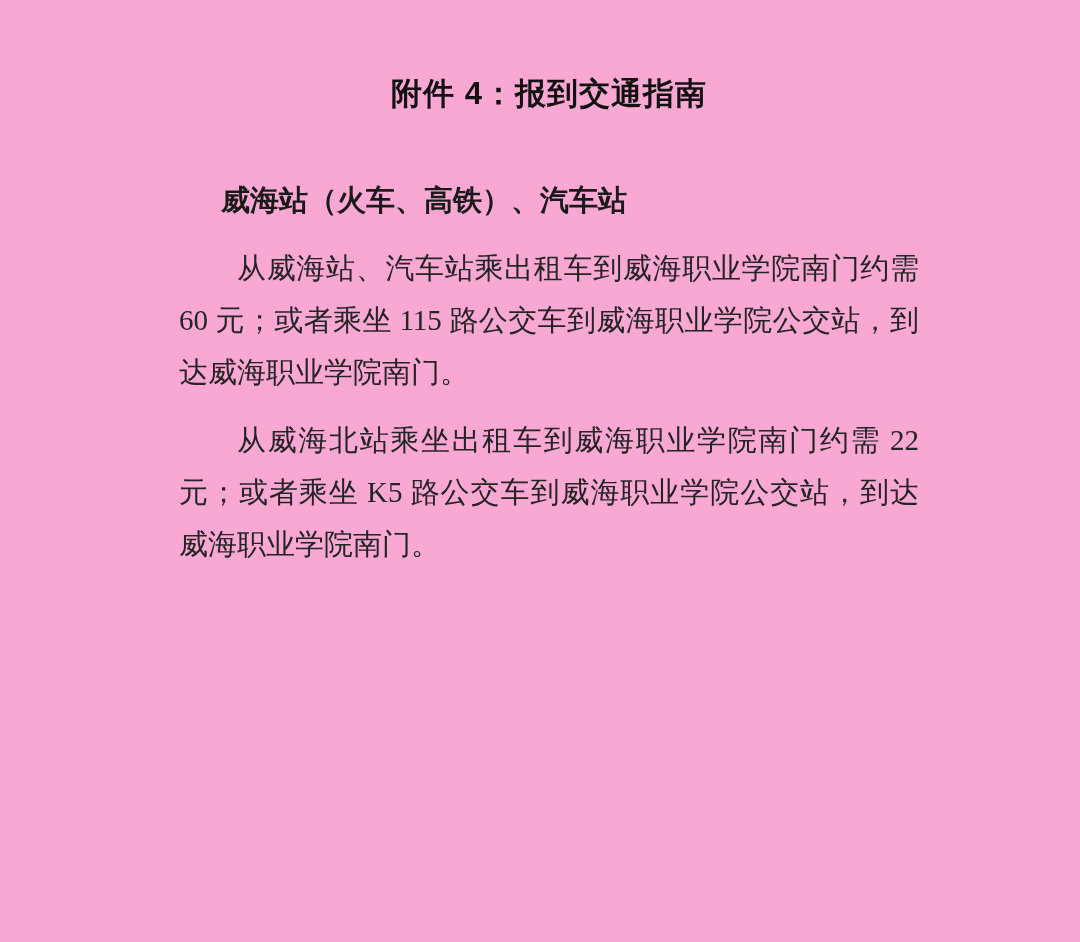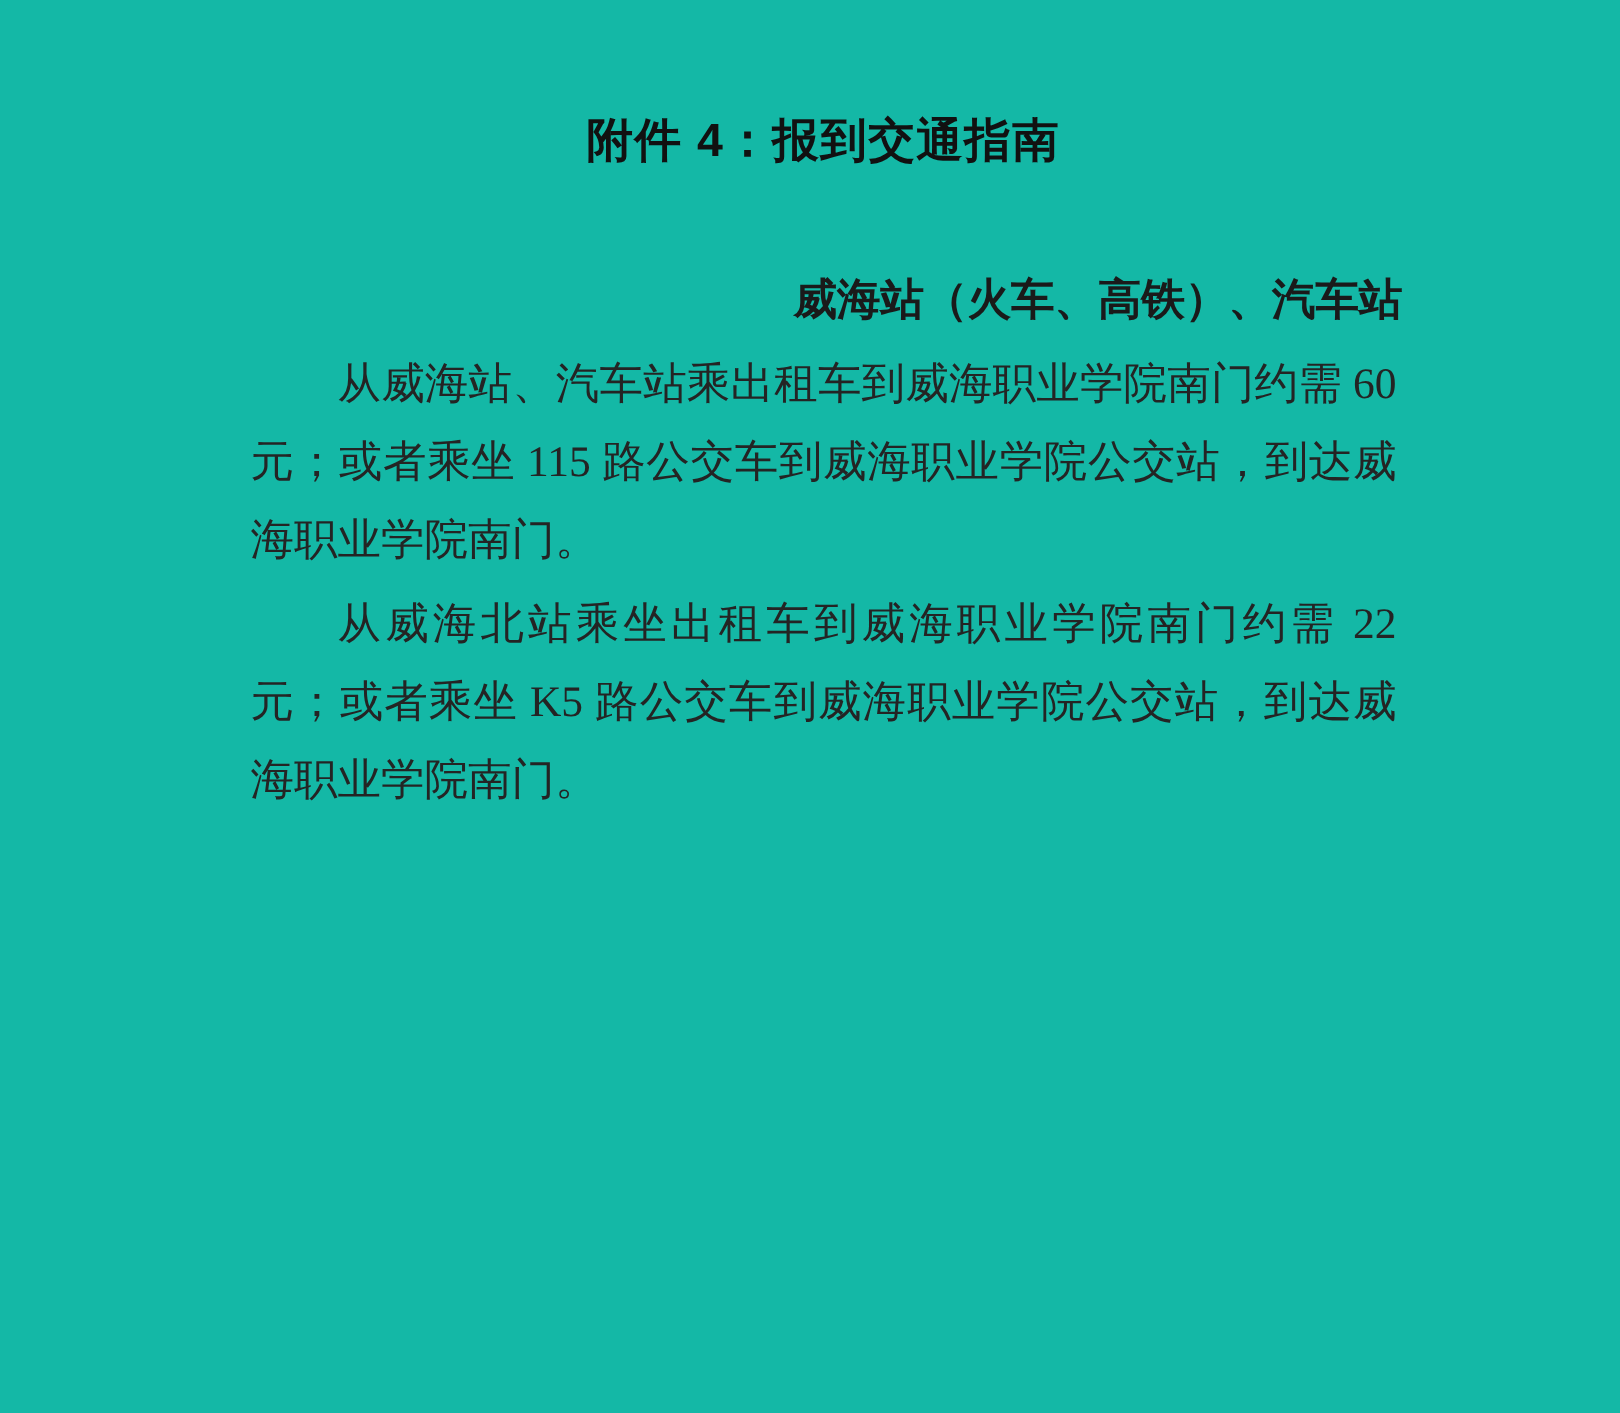--- a/index.html
+++ b/index.html
@@ -4,21 +4,21 @@
 <style>
   html, body {
     margin: 0;
     padding: 0;
     background: #ffffff;
   }
   .page {
     position: relative;
     width: 1080px;
     height: 942px;
-    background: #14b8a6;
+    background: #f9a8d4;
     box-sizing: border-box;
     padding: 72px 145px 0 163px;
     overflow: hidden;
     font-family: "Liberation Serif", "DejaVu Serif", serif;
     color: #1f1f1f;
   }
   .doc-title {
     margin: 0 0 58px 0;
     text-align: center;
     font-family: "Liberation Sans", "DejaVu Sans", sans-serif;
@@ -32,24 +32,23 @@
     margin: 0;
   }
   .section-heading {
     margin: 0;
     font-size: 29px;
     font-weight: 700;
     line-height: 52px;
     text-indent: 2em;
     color: #1a1a1a;
     font-family: "Liberation Serif", "DejaVu Serif", serif;
-    text-align: right;
   }
   .section-paragraph {
-    margin: 4px;
+    margin: 16px;
     font-size: 29px;
     font-weight: 400;
     line-height: 52px;
     text-indent: 2em;
     text-align: justify;
     text-justify: inter-character;
     color: #242424;
   }
 </style>
 </head>

